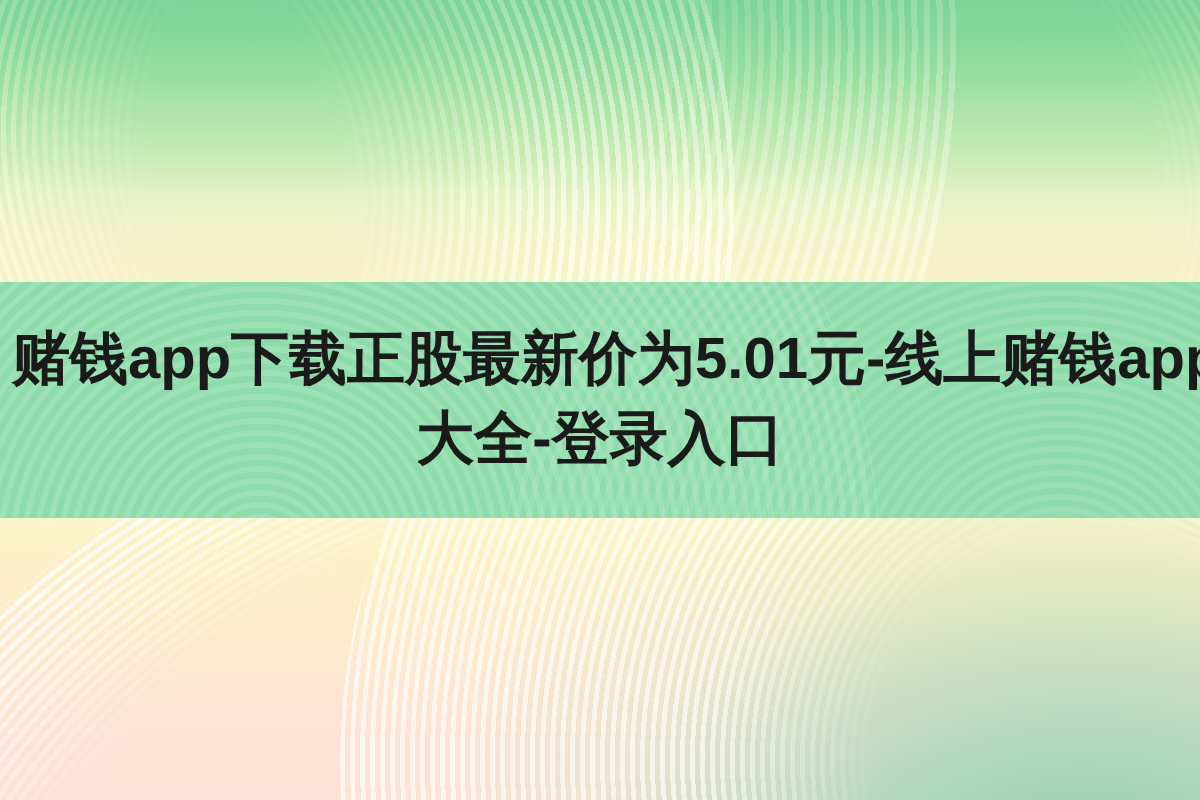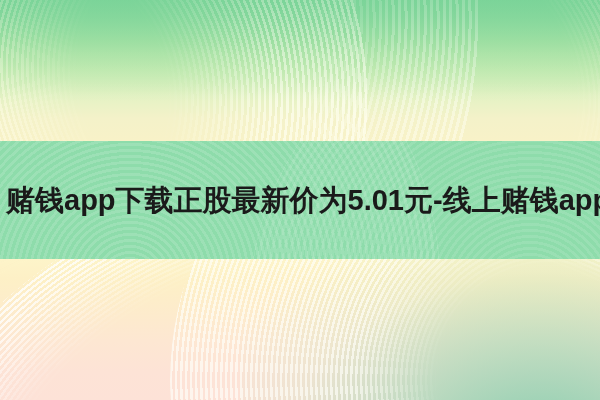--- a/index.html
+++ b/index.html
@@ -290,20 +290,21 @@
     <div class="arcs-tr"></div>
     <div class="top-wash"></div>
   </div>
 
   <div class="band-mid">
     <div class="mid-texture"></div>
     <div class="mid-texture-r"></div>
 
     <div class="title-wrap">
       <span class="title-line line1">赌钱app下载正股最新价为5.01元-线上赌钱app</span>
+      <span class="title-line line2">大全-登录入口</span>
     </div>
   </div>
 
   <div class="band-bot">
     <div class="bot-teal"></div>
     <div class="arcs-bot2"></div>
     <div class="arcs-bot"></div>
     <div class="arcs-br"></div>
   </div>
 

